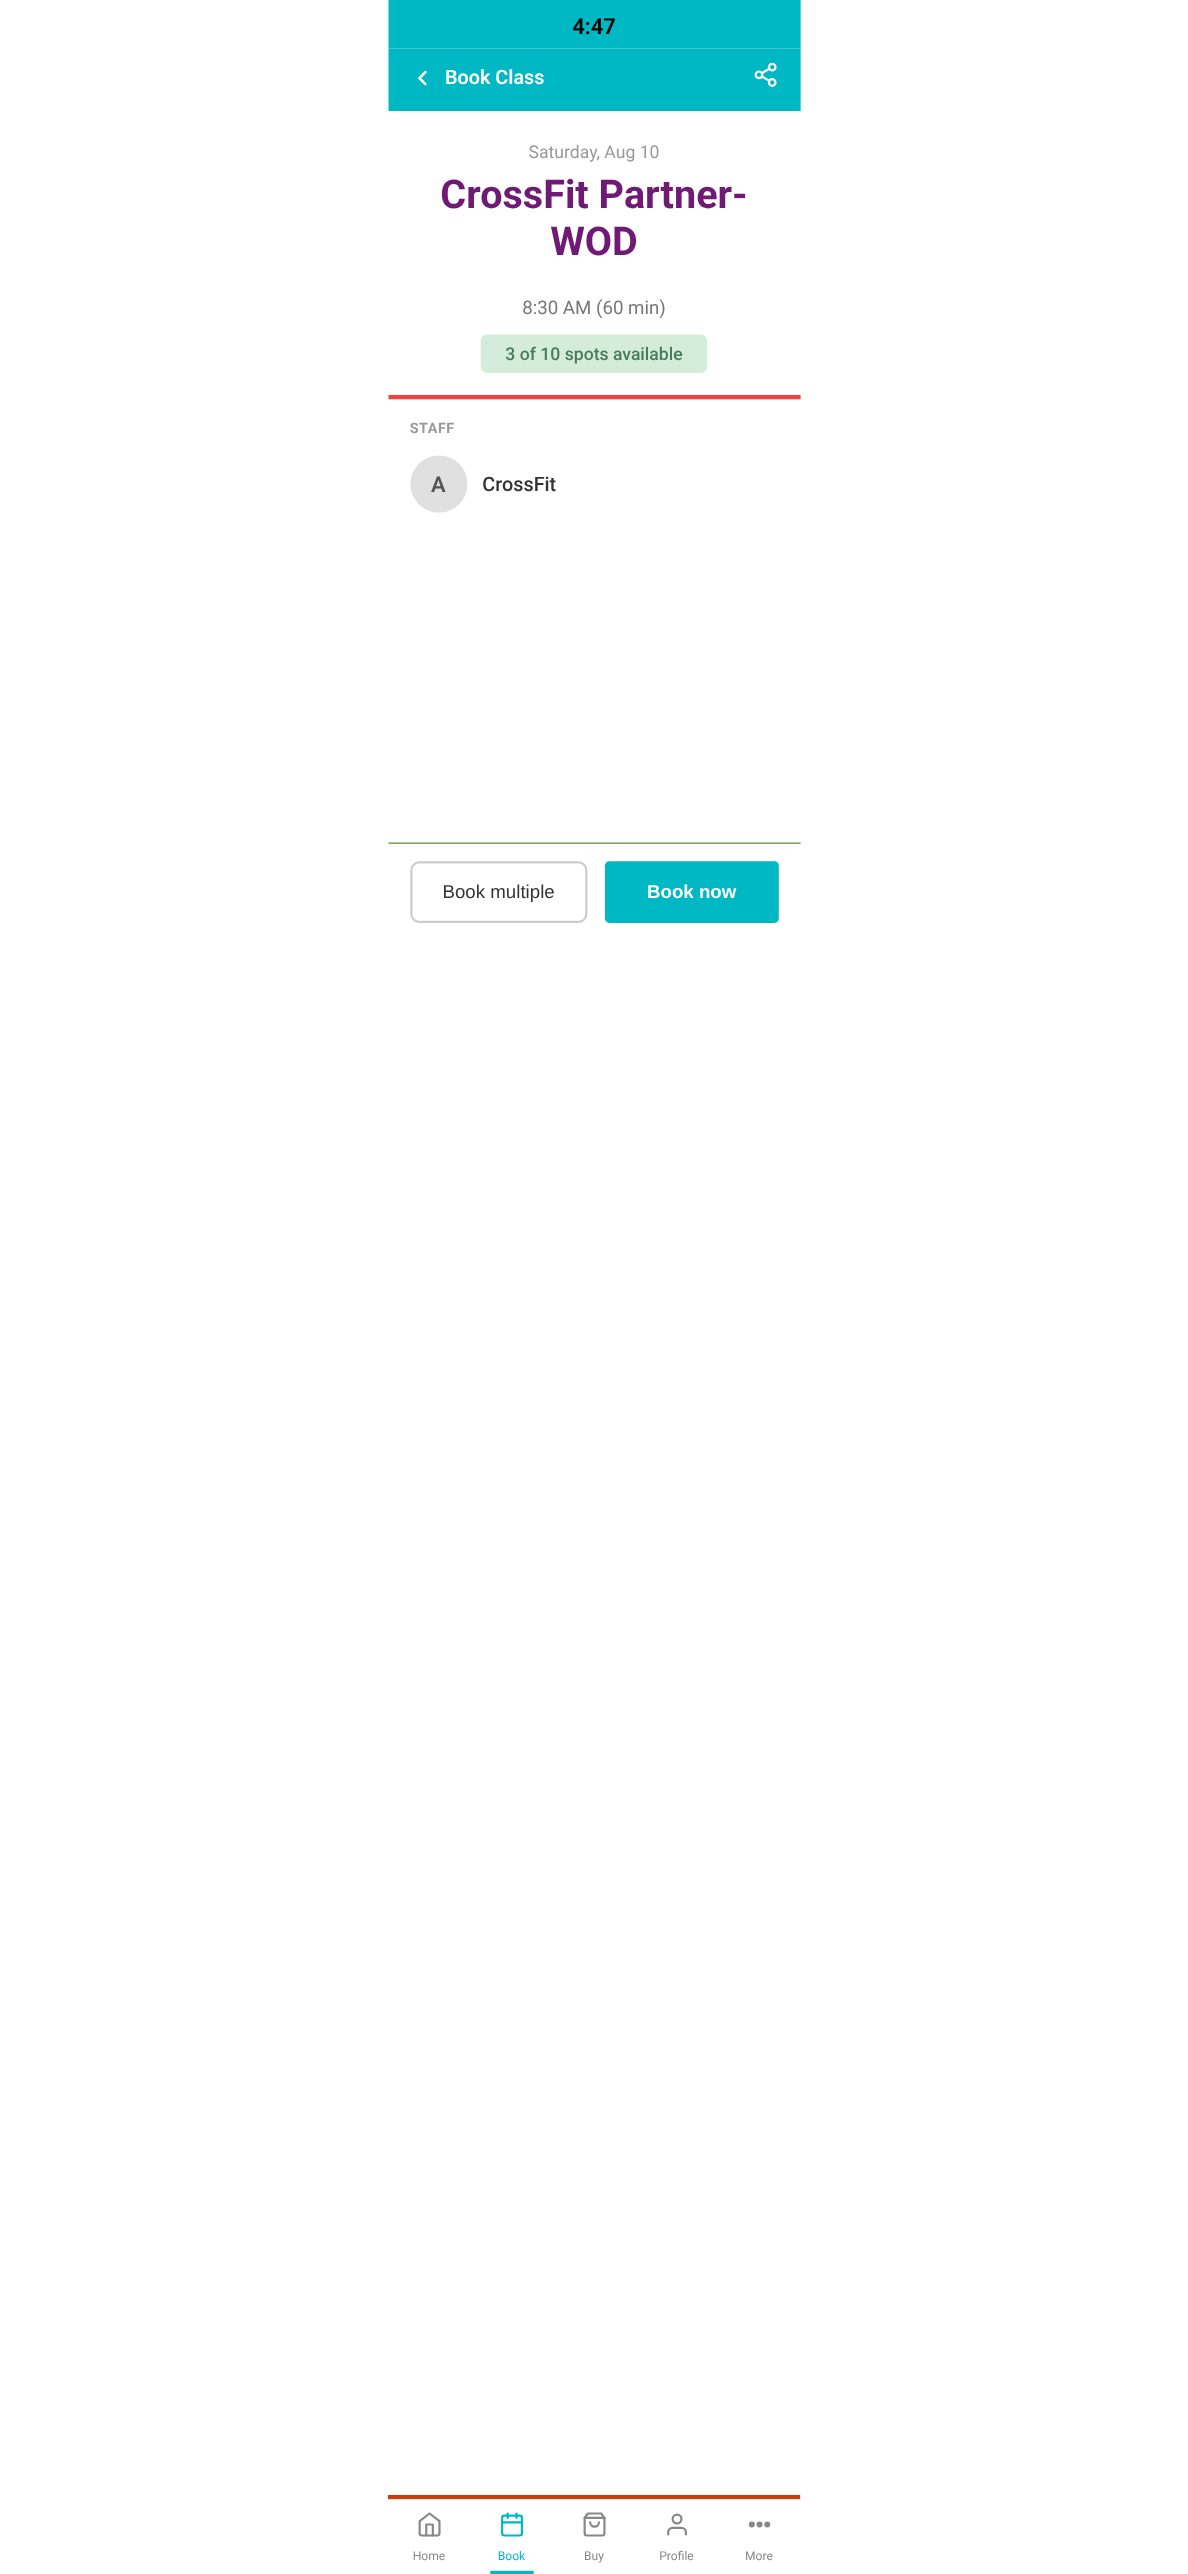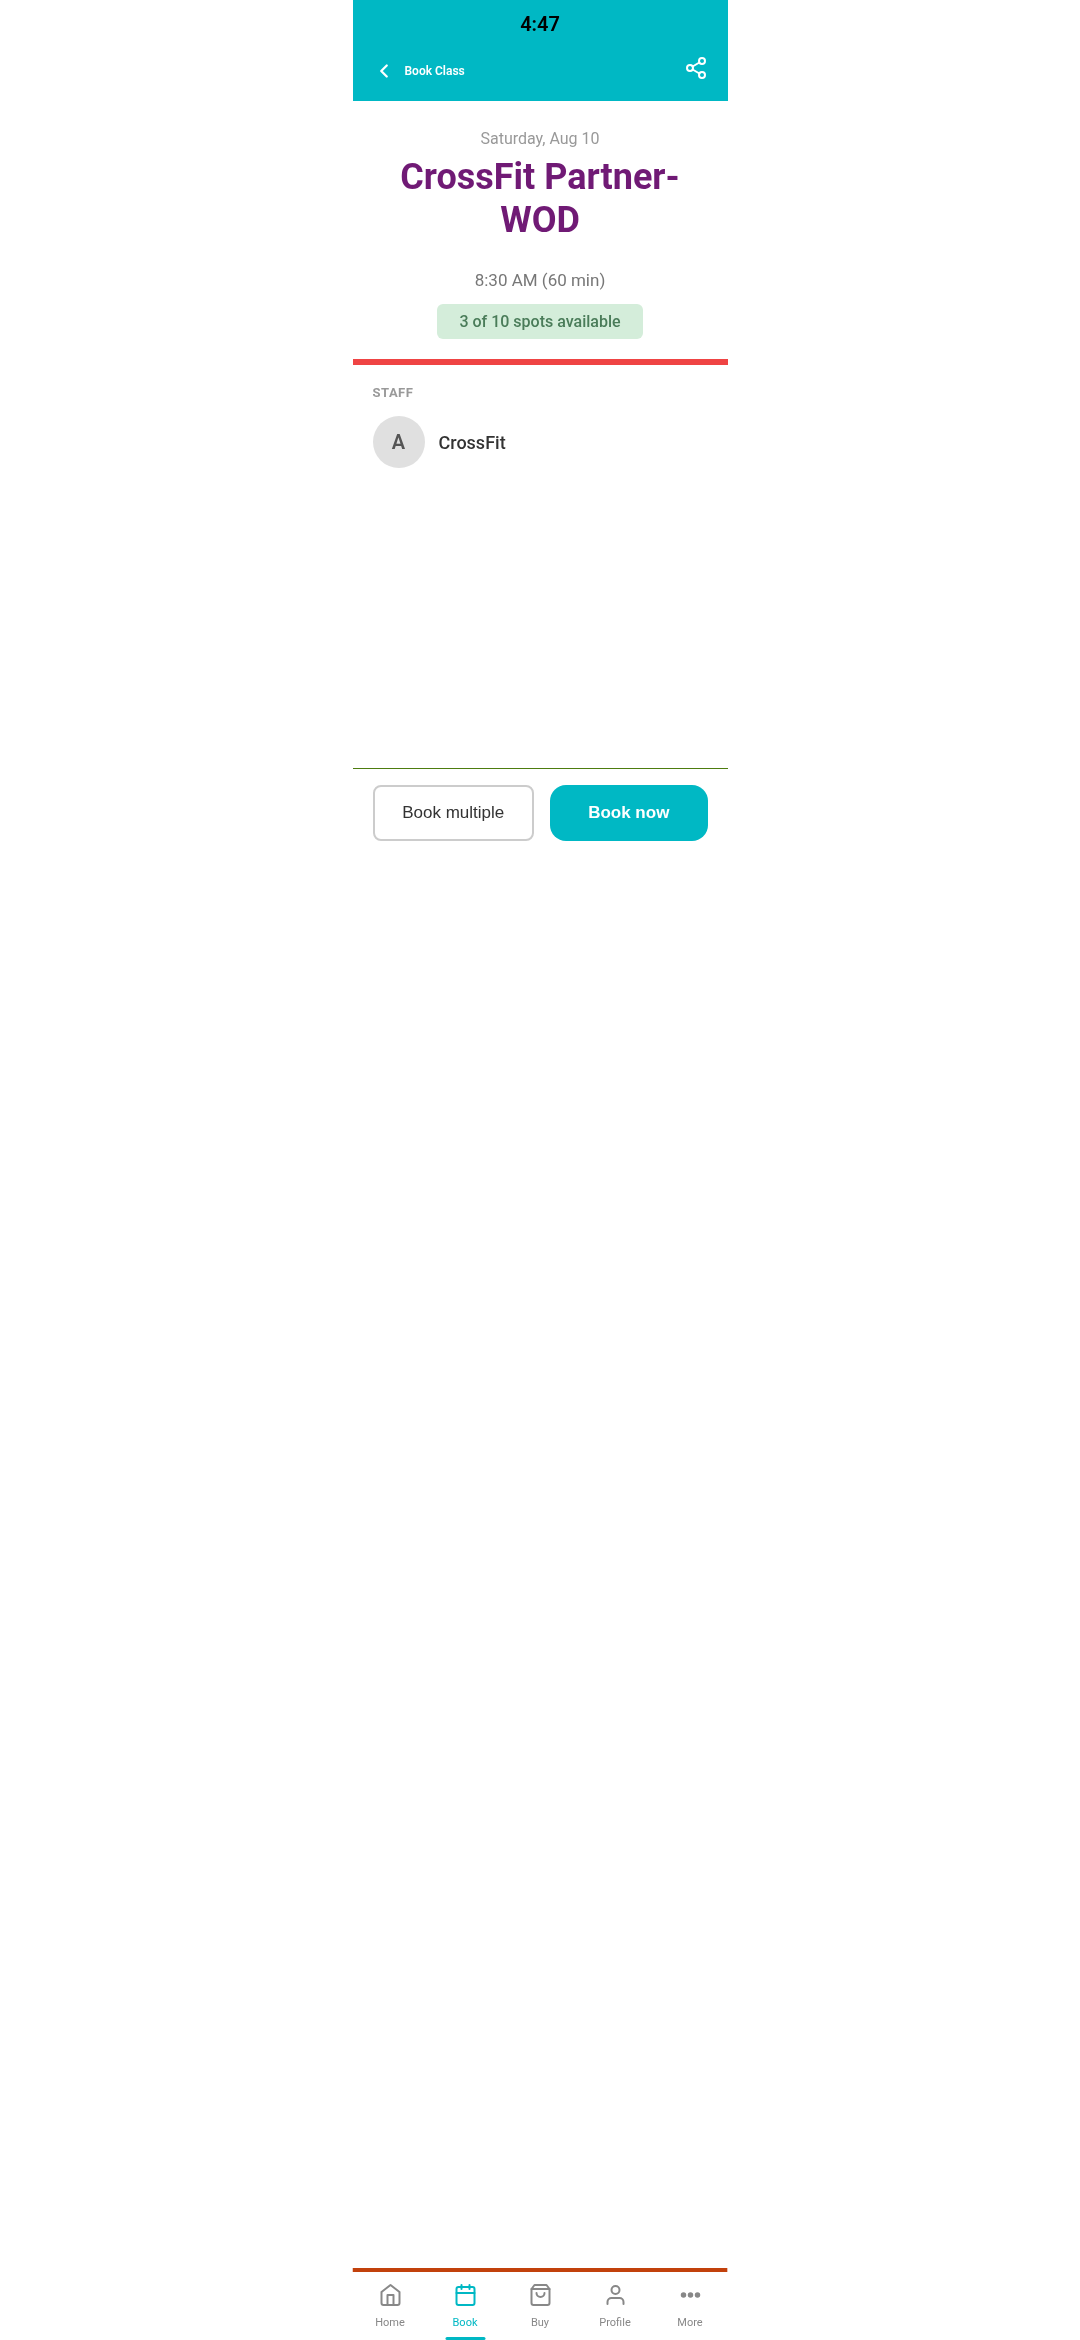--- a/index.html
+++ b/index.html
@@ -52,36 +52,36 @@
     .back-btn {
       color: white;
       font-size: 22px;
       cursor: pointer;
       display: flex;
       align-items: center;
     }
 
     .header-title {
       color: white;
-      font-size: 12px;
+      font-size: 18px;
       font-weight: 600;
     }
 
     .share-btn {
       color: white;
       font-size: 20px;
       cursor: pointer;
     }
 
     
     .class-info {
       background: #ffffff;
       padding: 28px 20px 20px;
       text-align: center;
-      border-bottom: 6px solid #ef4444;
+      border-bottom: 4px solid #ef4444;
     }
 
     .class-date {
       color: #999999;
       font-size: 16px;
       margin-bottom: 8px;
     }
 
     .class-name {
       color: #701a75;
@@ -166,21 +166,21 @@
       color: #333333;
       cursor: pointer;
       text-align: center;
     }
 
     .btn-primary {
       flex: 1;
       padding: 16px;
       border: none;
       background: #00b8c4;
-      border-radius: 16px;
+      border-radius: 4px;
       font-size: 17px;
       font-weight: 600;
       color: white;
       cursor: pointer;
       text-align: center;
     }
 
     
     .bottom-nav {
       background: #ffffff;

